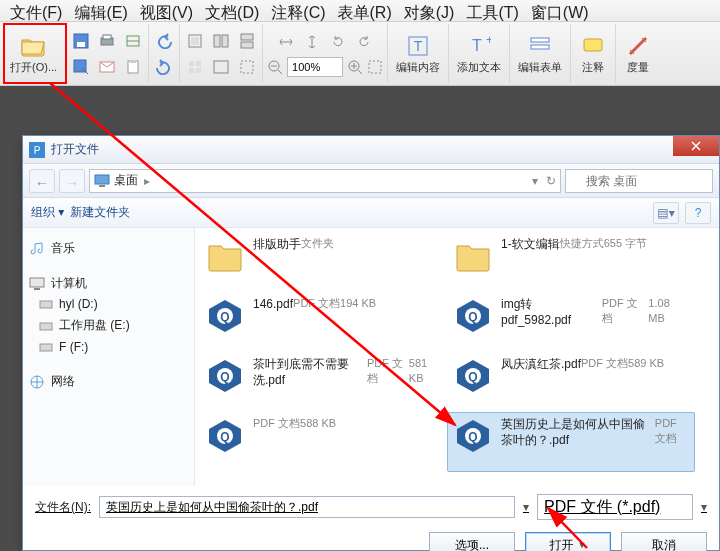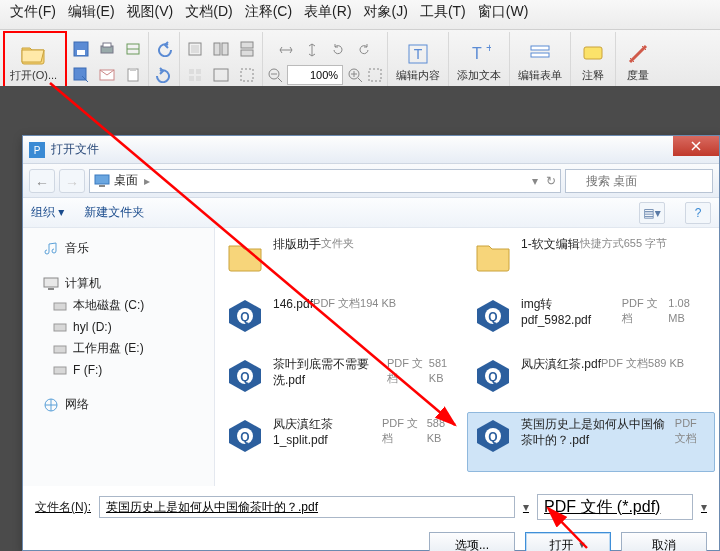--- a/index.html
+++ b/index.html
@@ -1,53 +1,53 @@
 <!DOCTYPE html>
 <html><head>
 <meta charset="utf-8">
 <style>
   * { box-sizing: border-box; margin: 0; padding: 0; font-family: "Microsoft YaHei", sans-serif; }
   body { width: 720px; height: 551px; background: #fff; position: relative; overflow: hidden; }
 
   
-  .menubar { height: 30px; background: linear-gradient(#f8f8f8,#ececec); border-bottom: 1px solid #d0d0d0; display: flex; padding-left: 4px; font-size: 14px; color: #222; }
+  .menubar { height: 22px; background: linear-gradient(#f8f8f8,#ececec); border-bottom: 1px solid #d0d0d0; display: flex; padding-left: 4px; font-size: 16px; color: #222; }
   .menubar span { padding: 3px 6px; cursor: default; }
 
   
   .toolbar { height: 64px; background: linear-gradient(#f6f6f6,#e7e7e7); border-bottom: 1px solid #c8c8c8; display: flex; align-items: stretch; padding: 2px 4px; }
   .tool-group { display: flex; flex-direction: column; align-items: center; justify-content: center; padding: 2px 4px; border-right: 1px solid #d8d8d8; }
   .tool-big { display: flex; flex-direction: column; align-items: center; padding: 2px 4px; }
   .tool-big .ic { width: 28px; height: 28px; display: flex; align-items: center; justify-content: center; }
   .tool-big .lbl { font-size: 11px; color: #333; white-space: nowrap; }
   .tool-row { display: flex; gap: 4px; }
   .tool-row .sm { width: 22px; height: 22px; display: flex; align-items: center; justify-content: center; cursor: pointer; }
   .redbox { outline: 2px solid red; outline-offset: -1px; text-align: right; }
   .zoom-box { display: flex; align-items: center; gap: 4px; }
-  .zoom-input { width: 56px; height: 20px; border: 1px solid #bbb; font-size: 11px; padding: 1px 4px; background: #fff; text-align: right; }
+  .zoom-input { width: 56px; height: 20px; border: 1px solid #bbb; font-size: 11px; padding: 1px 4px; background: #fff; }
 
   
   .dark { position: absolute; left: 0; right: 0; top: 86px; bottom: 0; background: #4b4b4b; }
 
   
   .dialog { position: absolute; left: 22px; top: 135px; width: 698px; height: 416px; background: #fff; border: 1px solid #6b8ab0; box-shadow: 2px 4px 10px rgba(0,0,0,.4); }
   .dlg-title { height: 28px; background: linear-gradient(#fdfdfd,#e7edf5); border-bottom: 1px solid #cfd7e2; display: flex; align-items: center; padding: 0 6px; font-size: 12px; color: #2a4a7a; position: relative; }
   .dlg-title .ticon { width: 16px; height: 16px; margin-right: 6px; }
   .dlg-close { position: absolute; right: 0; top: 0; width: 46px; height: 20px; background: linear-gradient(#d96a60,#c0392b); color: #fff; display: flex; align-items: center; justify-content: center; font-size: 12px; }
 
   .dlg-nav { height: 34px; display: flex; align-items: center; padding: 0 6px; gap: 4px; background: linear-gradient(#fafbfc,#e8eef6); border-bottom: 1px solid #d5dde8; }
   .navbtn { width: 26px; height: 24px; border: 1px solid #cfd7e2; border-radius: 3px; background: #f3f7fb; display: flex; align-items: center; justify-content: center; color: #888; font-size: 14px; }
   .loc { flex: 1; height: 24px; border: 1px solid #b8c4d4; background: #fff; display: flex; align-items: center; padding: 0 4px; font-size: 12px; color: #222; gap: 4px; }
   .search { width: 148px; height: 24px; border: 1px solid #b8c4d4; background: #fff; font-size: 12px; padding: 0 20px; color: #888; }
 
-  .dlg-cmd { height: 30px; display: flex; align-items: center; padding: 0 8px; gap: 20px; font-size: 12px; color: #1a4b8c; background: linear-gradient(#fcfdfe,#eef3f9); border-bottom: 1px solid #e1e7ef; position: relative; }
+  .dlg-cmd { height: 30px; display: flex; align-items: center; padding: 0 8px; gap: 6px; font-size: 12px; color: #1a4b8c; background: linear-gradient(#fcfdfe,#eef3f9); border-bottom: 1px solid #e1e7ef; position: relative; }
   .dlg-cmd .spacer { flex: 1; }
   .view-pick { width: 26px; height: 22px; border: 1px solid #cfd7e2; border-radius: 2px; background: #f3f7fb; display: flex; align-items: center; justify-content: center; color: #5a7aa5; font-size: 12px; }
 
   .dlg-body { display: flex; height: 258px; }
-  .sidebar { width: 192px; border-right: 1px solid #e4e8ef; padding: 6px 16px; overflow-y: auto; background: #fafbfc; }
+  .sidebar { width: 172px; border-right: 1px solid #e4e8ef; padding: 6px 2px; overflow-y: auto; background: #fafbfc; }
   .side-item { display: flex; align-items: center; gap: 6px; padding: 3px 6px 3px 14px; font-size: 12px; color: #222; white-space: nowrap; }
   .side-cat { font-weight: normal; display:flex; align-items:center; gap:6px; padding: 6px 4px 2px 4px; font-size:12px; color:#222; }
   .side-item .dot { width: 14px; height: 14px; }
 
   .filelist { flex: 1; padding: 4px; overflow: auto; display: flex; flex-wrap: wrap; align-content: flex-start; }
   .fitem { width: 248px; height: 60px; display: flex; align-items: flex-start; padding: 4px 6px; gap: 8px; border-radius: 2px; cursor: default; }
   .fitem.sel { background: #cfe4f7; border: 1px solid #8fb8dd; padding: 3px 5px; }
   .fic { width: 40px; height: 40px; flex-shrink: 0; display: flex; align-items: center; justify-content: center; }
   .finfo { display: flex; flex-direction: row; font-size: 12px; color: #222; line-height: 1.35; overflow: hidden; }
   .finfo .ftype { color: #888; font-size: 11px; }
@@ -358,26 +358,20 @@
         <svg width="16" height="16">
             <rect x="1" y="2" width="14" height="9" fill="#e8e8e8" stroke="#888"></rect>
             <rect x="5" y="12" width="6" height="2" fill="#888"></rect>
           </svg>
         <span>计算机</span>
       </div>
       <div class="side-item">
           <svg class="dot">
             <rect x="1" y="4" width="12" height="7" fill="#d8d8d8" stroke="#999"></rect>
           </svg>
-          <span>本地磁盘 (C:)</span>
-        </div>
-      <div class="side-item">
-          <svg class="dot">
-            <rect x="1" y="4" width="12" height="7" fill="#d8d8d8" stroke="#999"></rect>
-          </svg>
           <span>hyl (D:)</span>
         </div>
       <div class="side-item">
           <svg class="dot">
             <rect x="1" y="4" width="12" height="7" fill="#d8d8d8" stroke="#999"></rect>
           </svg>
           <span>工作用盘 (E:)</span>
         </div>
       <div class="side-item">
           <svg class="dot">
@@ -476,21 +470,20 @@
         </div>
         <div class="fitem">
           <div class="fic">
             <svg width="40" height="40">
               <polygon points="20,4 36,13 36,27 20,36 4,27 4,13" fill="#2c5f9e"></polygon>
               <circle cx="20" cy="20" r="8" fill="#fff"></circle>
               <text x="20" y="25" font-size="12" fill="#2c5f9e" text-anchor="middle" font-weight="bold">Q</text>
             </svg>
           </div>
           <div class="finfo">
-            <span>凤庆滇红茶1_split.pdf</span>
             <span class="ftype">PDF 文档</span>
             <span class="fsize">588 KB</span>
           </div>
         </div>
         <div class="fitem sel">
           <div class="fic">
             <svg width="40" height="40">
               <polygon points="20,4 36,13 36,27 20,36 4,27 4,13" fill="#2c5f9e"></polygon>
               <circle cx="20" cy="20" r="8" fill="#fff"></circle>
               <text x="20" y="25" font-size="12" fill="#2c5f9e" text-anchor="middle" font-weight="bold">Q</text>

